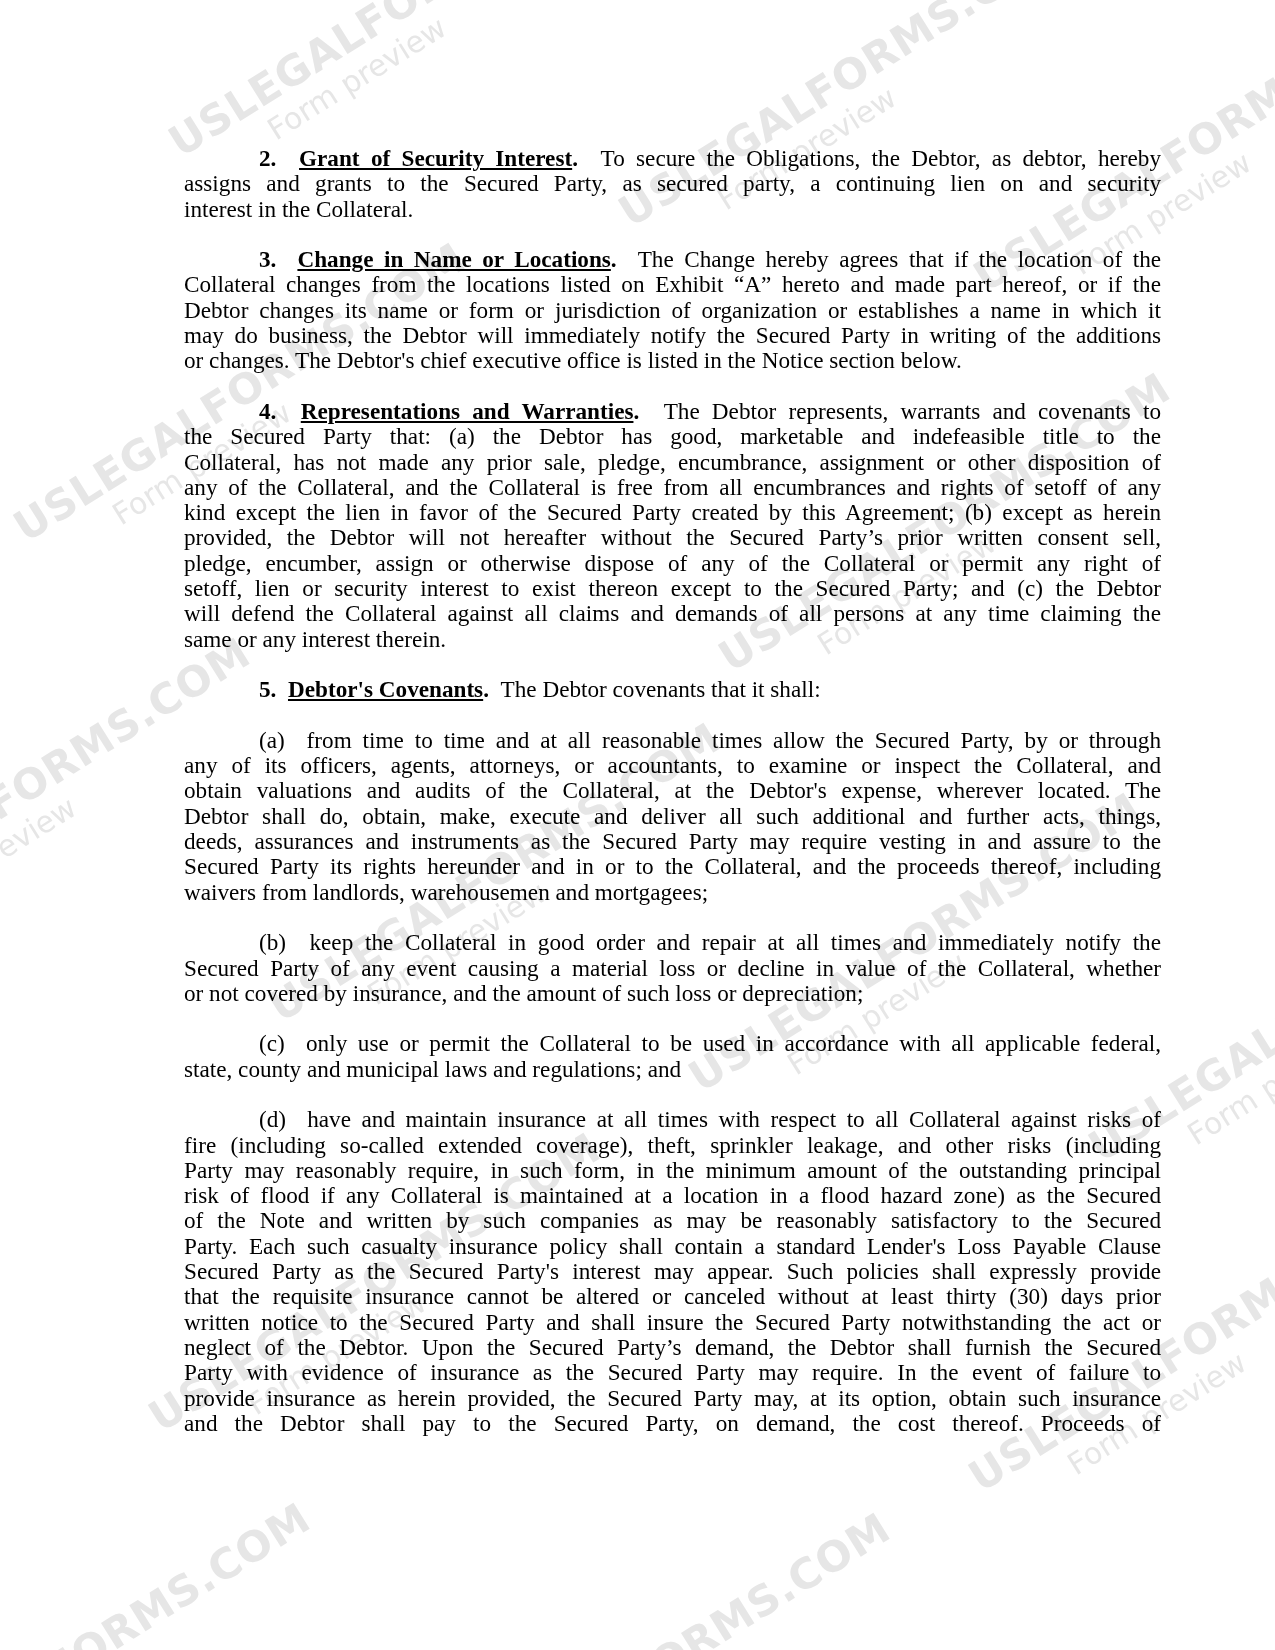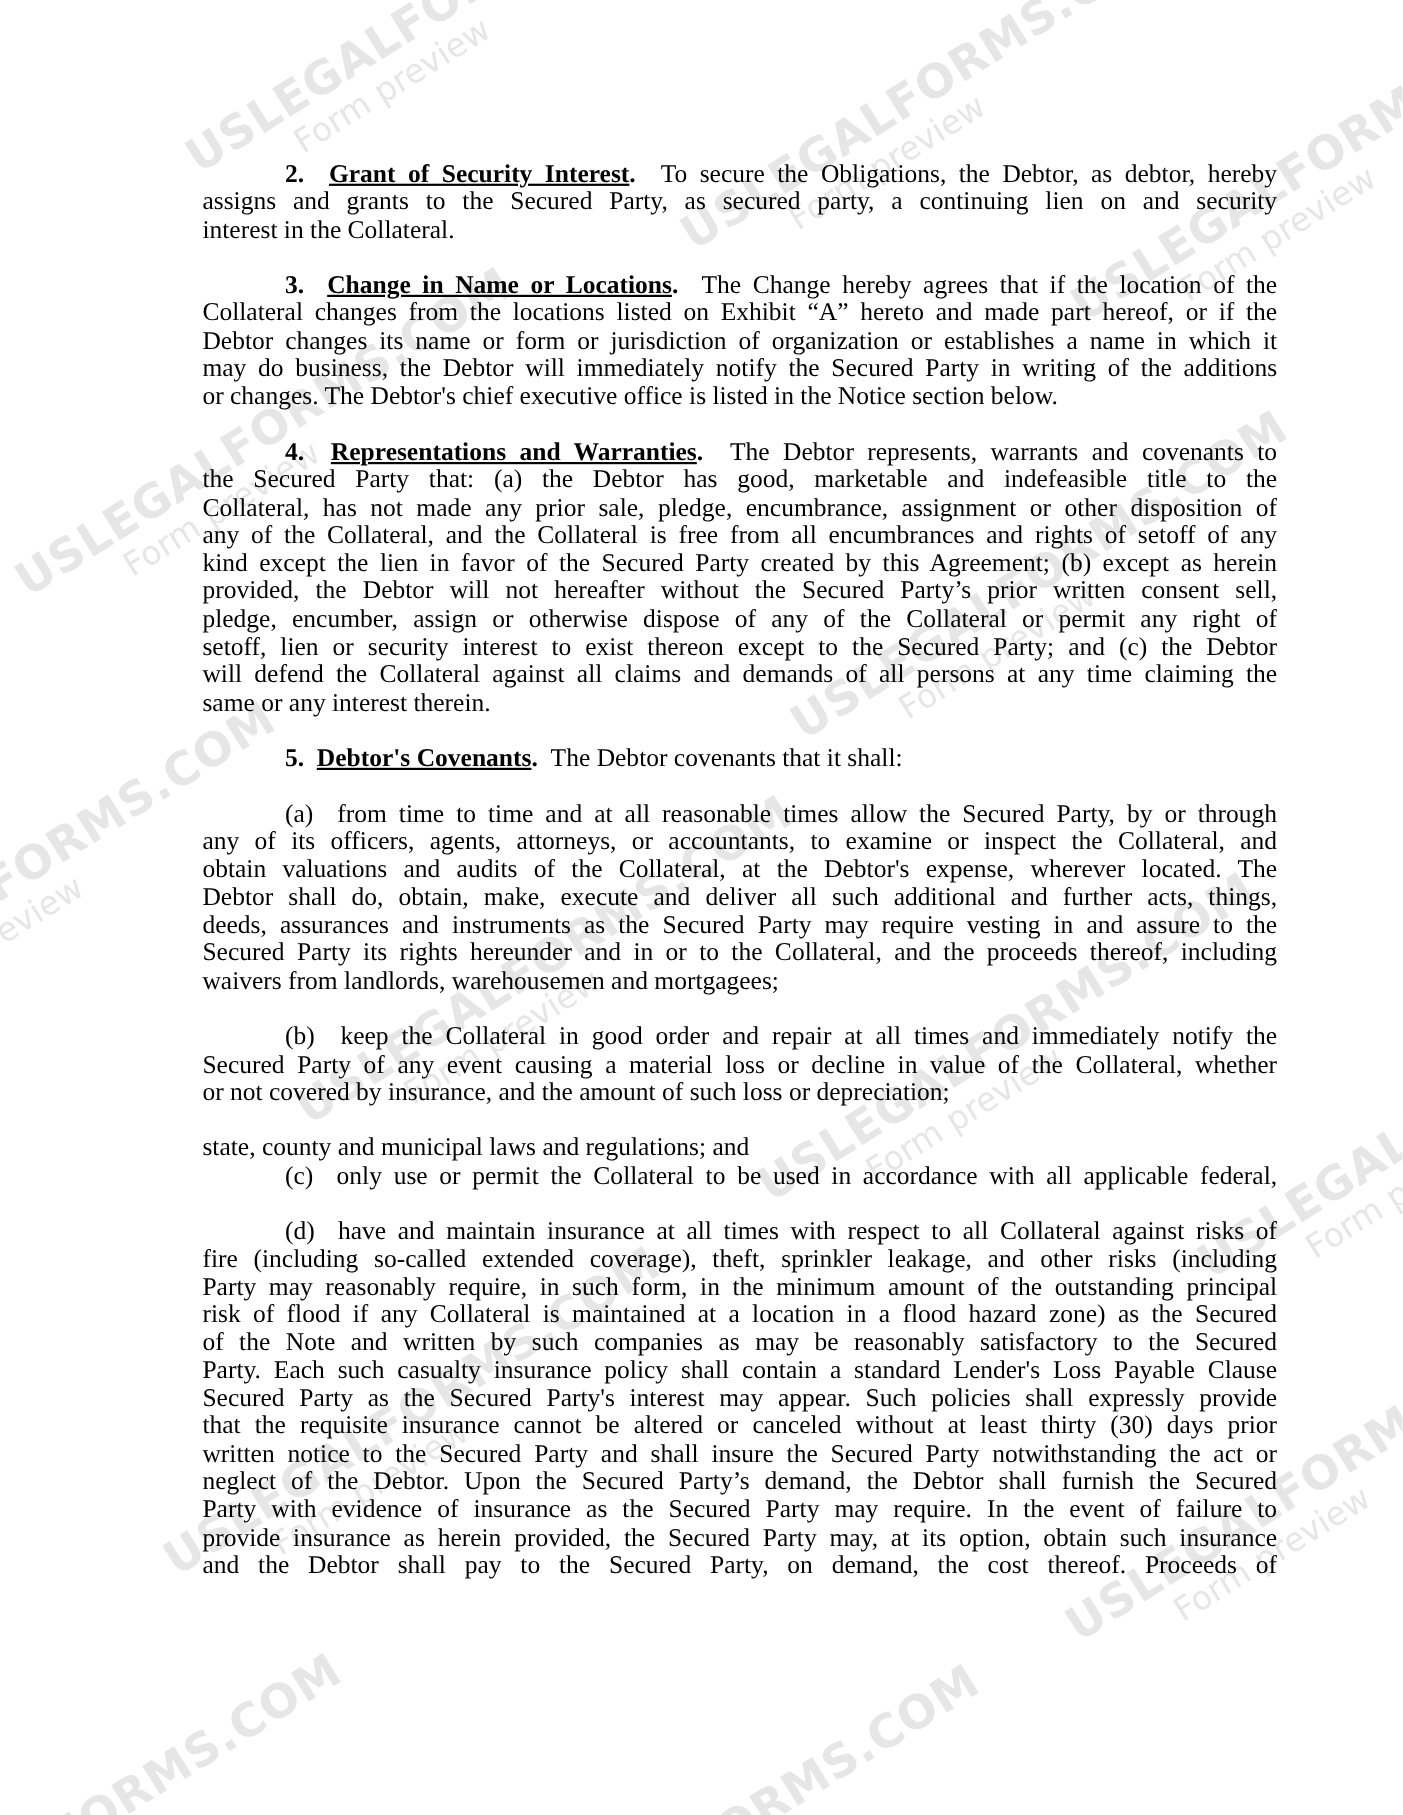--- a/index.html
+++ b/index.html
@@ -118,22 +118,22 @@
       <div class="line last">waivers from landlords, warehousemen and mortgagees;</div>
     </div>
 
     <div class="para">
       <div class="line ind"><span>(b)</span>&nbsp;&nbsp;<span>keep the Collateral in good order and repair at all times and immediately notify the</span></div>
       <div class="line">Secured Party of any event causing a material loss or decline in value of the Collateral, whether</div>
       <div class="line last">or not covered by insurance, and the amount of such loss or depreciation;</div>
     </div>
 
     <div class="para">
+      <div class="line ind"><span>(c)</span>&nbsp;&nbsp;<span>only use or permit the Collateral to be used in accordance with all applicable federal,</span></div>
       <div class="line last">state, county and municipal laws and regulations; and</div>
-      <div class="line ind"><span>(c)</span>&nbsp;&nbsp;<span>only use or permit the Collateral to be used in accordance with all applicable federal,</span></div>
     </div>
 
     <div class="para">
       <div class="line ind"><span>(d)</span>&nbsp;&nbsp;<span>have and maintain insurance at all times with respect to all Collateral against risks of</span></div>
       <div class="line">fire (including so-called extended coverage), theft, sprinkler leakage, and other risks (including</div>
       <div class="line">Party may reasonably require, in such form, in the minimum amount of the outstanding principal</div>
       <div class="line">risk of flood if any Collateral is maintained at a location in a flood hazard zone) as the Secured</div>
       <div class="line">of the Note and written by such companies as may be reasonably satisfactory to the Secured</div>
       <div class="line">Party. Each such casualty insurance policy shall contain a standard Lender's Loss Payable Clause</div>
       <div class="line">Secured Party as the Secured Party's interest may appear.  Such policies shall expressly provide</div>

